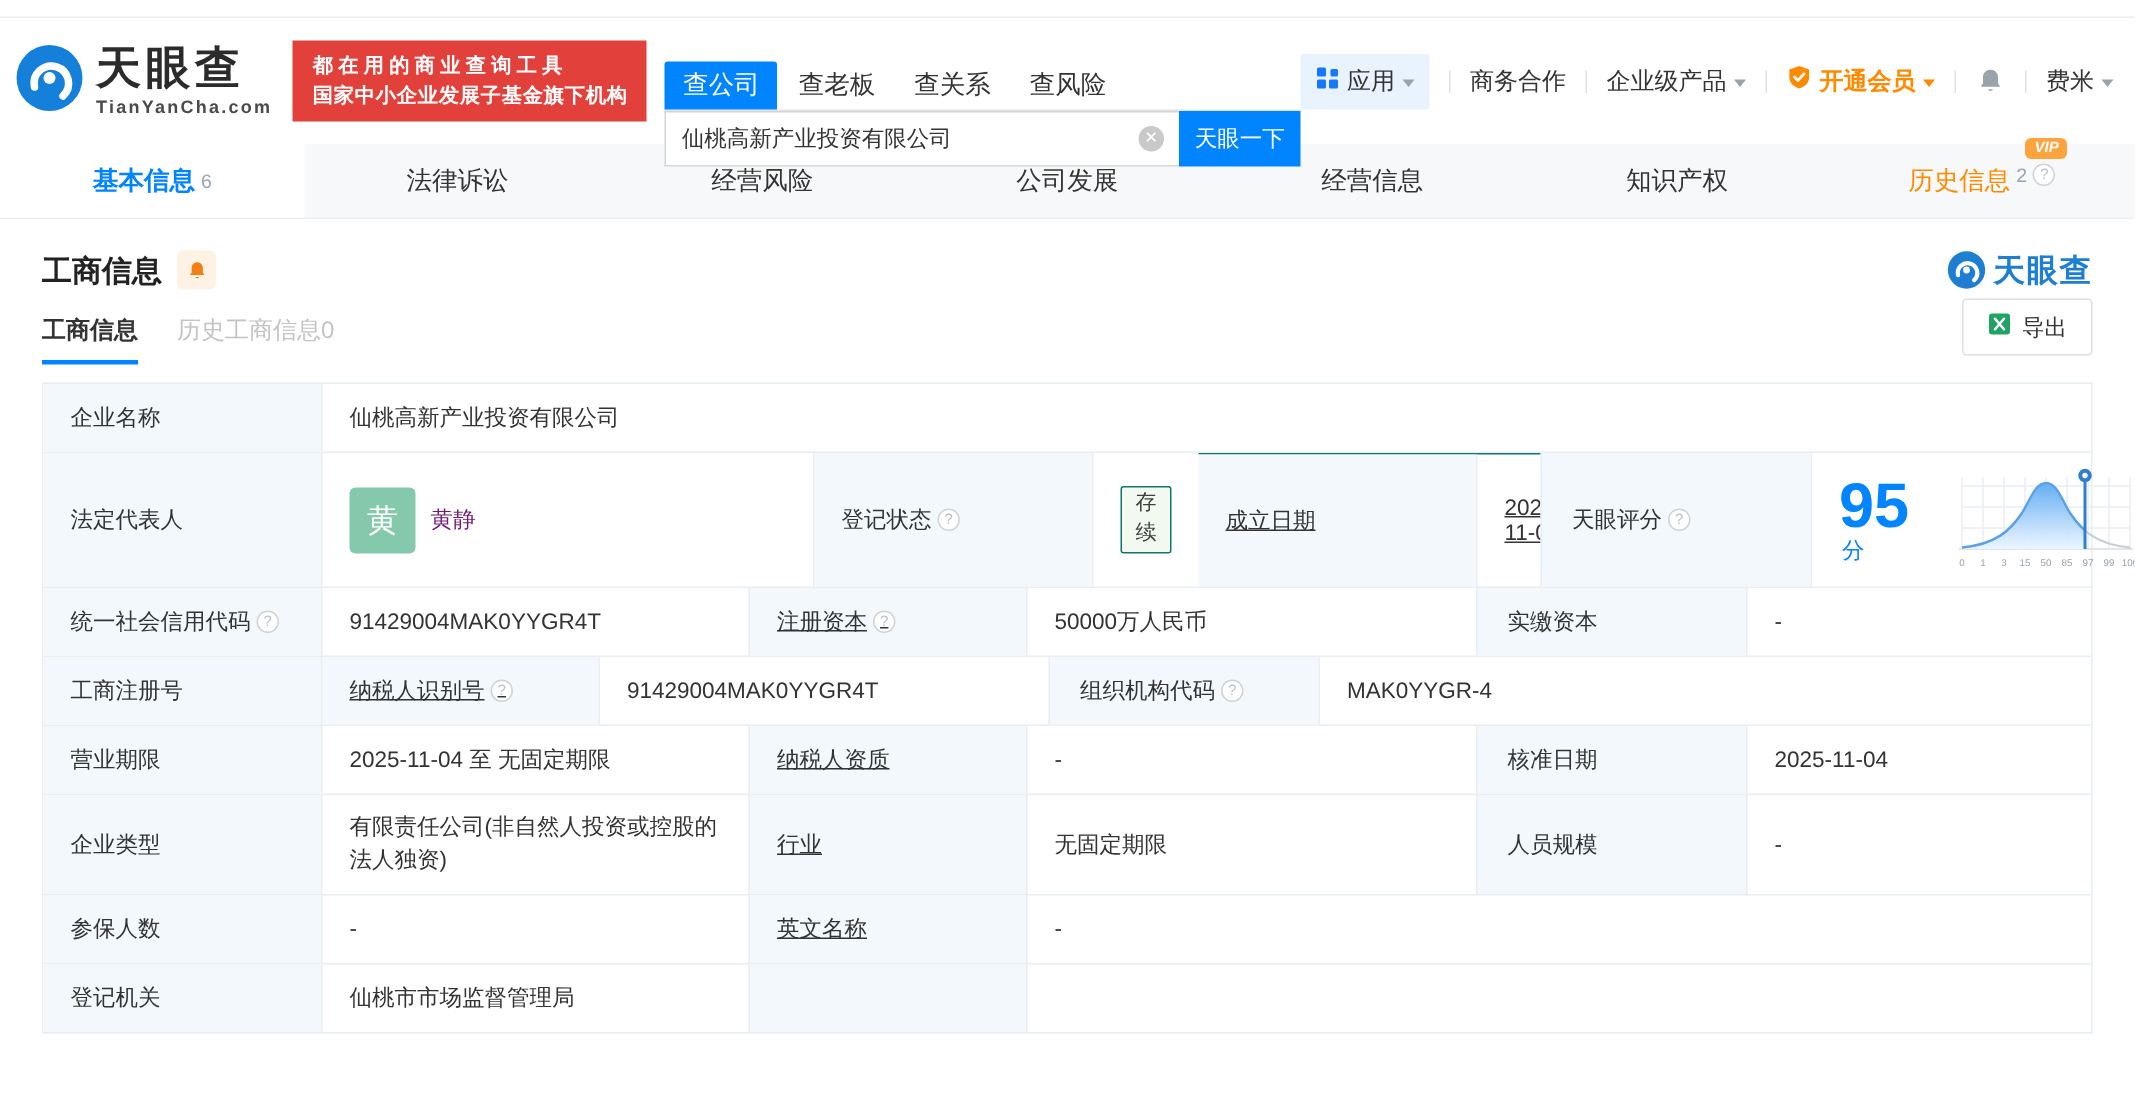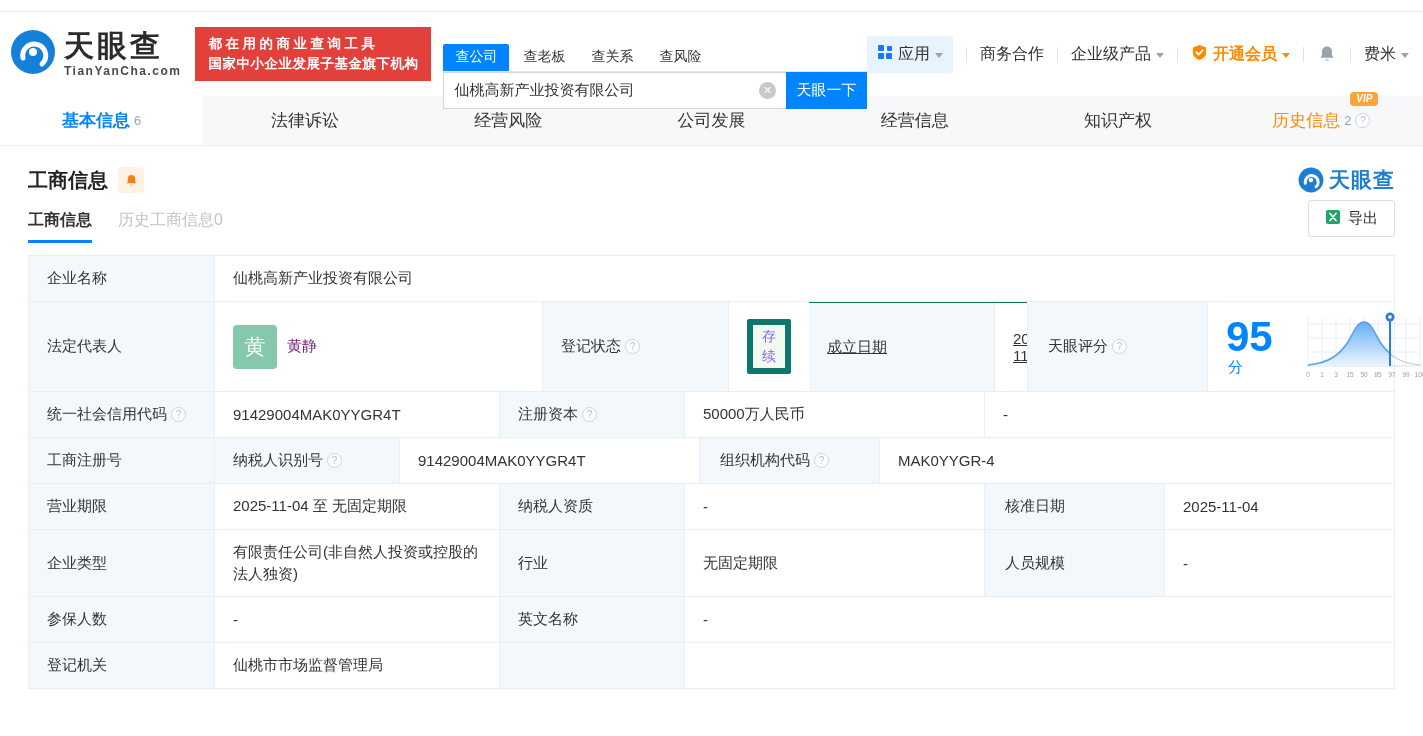--- a/index.html
+++ b/index.html
@@ -12,21 +12,21 @@
   .header { height:84px; display:flex; align-items:center; padding:0 14px 0 10px; background:#fff; }
   .logo { display:flex; align-items:center; gap:8px; cursor:pointer; }
   .logo-text-main { font-size:30px; font-weight:bold; color:#2b2b2b; letter-spacing:3px; line-height:1; }
   .logo-text-sub { font-size:12px; color:#4a4a4a; letter-spacing:1.5px; margin-top:3px; font-weight:bold; }
   .banner { margin-left:14px; background:#e2403a; color:#fff; padding:7px 13px; line-height:1.45; }
   .banner .l1 { font-size:13.5px; letter-spacing:3.5px; font-weight:bold; white-space:nowrap; }
   .banner .l2 { font-size:13.5px; letter-spacing:.5px; font-weight:bold; white-space:nowrap; }
 
   .search-wrap { margin-left:12px; width:452px; }
   .search-tabs { display:flex; align-items:flex-end; gap:2px; border-bottom:1px solid #e3e3e3; }
-  .search-tab { font-size:14px; color:#333; padding:4px 12px 5px; cursor:pointer;margin-top:44px; }
+  .search-tab { font-size:17px; color:#333; padding:4px 12px 5px; cursor:pointer;margin-top:44px; }
   .search-tab.active { background:#0084ff; color:#fff; border-radius:2px 2px 0 0; }
   .search-bar { display:flex; margin-top:0; height:37px; }
   .search-input-box { position:relative; flex:1; }
   .search-input-box input { width:100%; height:37px; border:1px solid #d5d5d5; border-right:none; padding:0 34px 0 10px; font-size:15px; color:#333; outline:none; font-family:inherit; }
   .clear-icon { position:absolute; right:10px; top:10px; width:17px; height:17px; border-radius:50%; background:#c9c9c9; color:#fff; font-size:11px; line-height:17px; text-align:center; cursor:pointer; }
   .search-btn { width:81px; background:#0084ff; color:#fff; font-size:15px; border:none; cursor:pointer; font-family:inherit; }
 
   .nav { margin-left:auto; display:flex; align-items:center; gap:13px; }
   .nav-divider { width:1px; height:15px; background:#e2e2e2; }
   .nav-item { display:flex; align-items:center; gap:5px; font-size:16px; color:#333; cursor:pointer; white-space:nowrap; }
@@ -35,21 +35,21 @@
   .caret.orange { border-top-color:#ff8a00; }
   .vip-link { color:#ff8a00; font-weight:bold; }
   .bell-gray svg { display:block; }
 
   
   .tabbar { height:50px; display:flex; background:#f7f8fa; border-bottom:1px solid #ededed; }
   .maintab { flex:1; display:flex; align-items:center; justify-content:center; font-size:17px; color:#333; cursor:pointer; position:relative; }
   .maintab.active { background:#fff; color:#0084ff; font-weight:bold; }
   .maintab .count { font-size:13px; color:#98a6b3; margin-left:4px; font-weight:normal; }
   .maintab.history { color:#ff8a00; }
-  .history-inner { position:relative; display:flex; align-items:center; }
+  .history-inner { position:relative; display:flex; align-items:flex-start; }
   .vip-badge { position:absolute; top:-17px; right:-8px; background:#ffa43d; color:#fff; font-size:10px; font-weight:bold; font-style:italic; padding:1px 6px 2px; border-radius:4px; }
   .q-icon { display:inline-flex; align-items:center; justify-content:center; width:15px; height:15px; border:1px solid #ccd4da; border-radius:50%; color:#b9c2c9; font-size:10px; margin-left:4px; background:#fff; flex:0 0 auto; }
 
   
   .content { margin:0 28px; }
   .section-head { display:flex; align-items:center; margin-top:20px; }
   .section-title { font-size:20px; font-weight:bold; color:#222; }
   .bell-chip { margin-left:10px; width:26px; height:26px; background:#fdf2e4; border-radius:4px; display:flex; align-items:center; justify-content:center; cursor:pointer; }
   .mini-logo { margin-left:auto; display:flex; align-items:center; gap:5px; }
   .mini-logo-text { font-size:21px; font-weight:bold; color:#1e7fd2; letter-spacing:1px; }
@@ -63,38 +63,38 @@
 
   
   .biz-table { margin-top:12px; border:1px solid #e7eef4; }
   .trow { display:flex; }
   .trow + .trow { border-top:1px solid #e7eef4; }
   .cell { display:flex; align-items:center; padding:0 18px; font-size:15px; color:#333; min-height:45px; }
   .cell + .cell, .stack, .cell-after { border-left:1px solid #e7eef4; }
   .label { background:#f2f8fc; }
   .c1 { width:185px; flex:0 0 auto; }
   .c2 { width:285px; flex:0 0 auto; }
-  .c3 { width:185px; flex:0 0 auto; }
+  .c3 { width:185px; flex:0 0 auto;text-decoration:underline; }
   .c4 { width:300px; flex:0 0 auto; }
   .c5 { width:180px; flex:0 0 auto;padding-left:20px; }
   .c6 { flex:1; }
   .grow { flex:1; }
   .stack { width:485px; flex:0 0 auto; display:flex; flex-direction:row;margin-left:43px; }
   .subrow { display:flex; flex:1; }
   .subrow + .subrow { border-top:1px solid #0f766e;text-decoration:underline; }
   .subrow .cell { min-height:43px; }
   .sc3 { width:185px; flex:0 0 auto; }
   .sc4 { flex:1; border-left:1px solid #e7eef4; }
   .h88 .cell, .h88 .stack { min-height:88px; }
   .h66 .cell { min-height:66px; }
   .wrap2 { line-height:1.5; padding:10px 18px; }
 
   .avatar { width:44px; height:44px; border-radius:4px; background:#85c9ad; color:#fff; font-size:21px; display:flex; align-items:center; justify-content:center; margin-right:10px; flex:0 0 auto; }
   .link { color:#701a75; cursor:pointer; }
-  .status-badge { display:inline-block; border:6px solid #0f766e; background:#f2faf0; color:#8b5cf6; font-size:14px; padding:2px 9px; border-radius:2px; line-height:1.4; }
+  .status-badge { display:inline-block; border:1px solid #0f766e; background:#f2faf0; color:#404040; font-size:14px; padding:2px 9px; border-radius:2px; line-height:1.4;font-family:Liberation Mono, monospace; }
 
   .score-cell { display:flex; align-items:center; gap:29px; padding:0 10px 0 18px; }
   .score-num { font-size:42px; font-weight:bold; color:#0084ff; line-height:1; }
   .score-unit { font-size:15px; color:#0084ff; margin-left:2px; }
   .score-chart svg { display:block; }
 </style>
 </head>
 <body>
 
 <div class="top-strip"></div>
@@ -341,20 +341,21 @@
       <div class="cell c1 label">
         <span>统一社会信用代码</span>
         <span class="q-icon">?</span>
       </div>
       <div class="cell c2 cell-after">91429004MAK0YYGR4T</div>
       <div class="cell c3 label cell-after">
         <span>注册资本</span>
         <span class="q-icon">?</span>
       </div>
       <div class="cell c4 cell-after">50000万人民币</div>
+      <div class="cell c5 label cell-after">实缴资本</div>
       <div class="cell c6 cell-after">-</div>
     </div>
 
     <div class="trow">
       <div class="cell c1 label">工商注册号</div>
       <div class="cell c3 label cell-after">
         <span>纳税人识别号</span>
         <span class="q-icon">?</span>
       </div>
       <div class="cell c4 cell-after">91429004MAK0YYGR4T</div>

